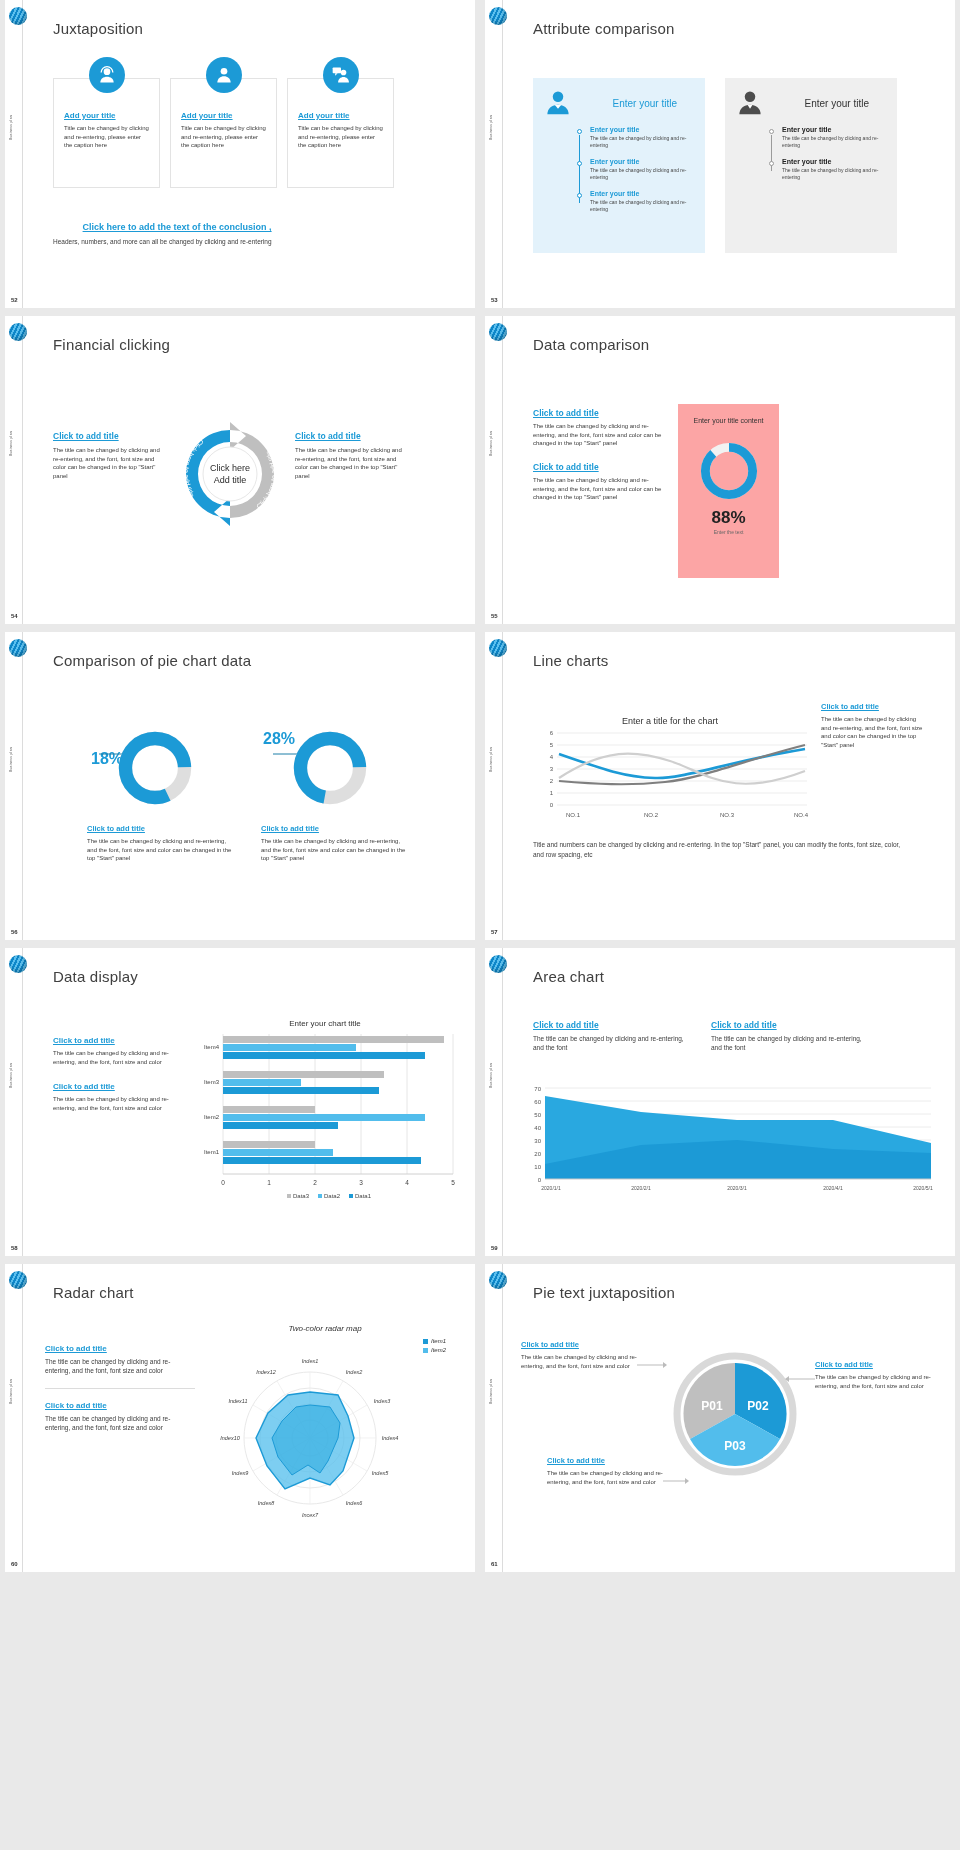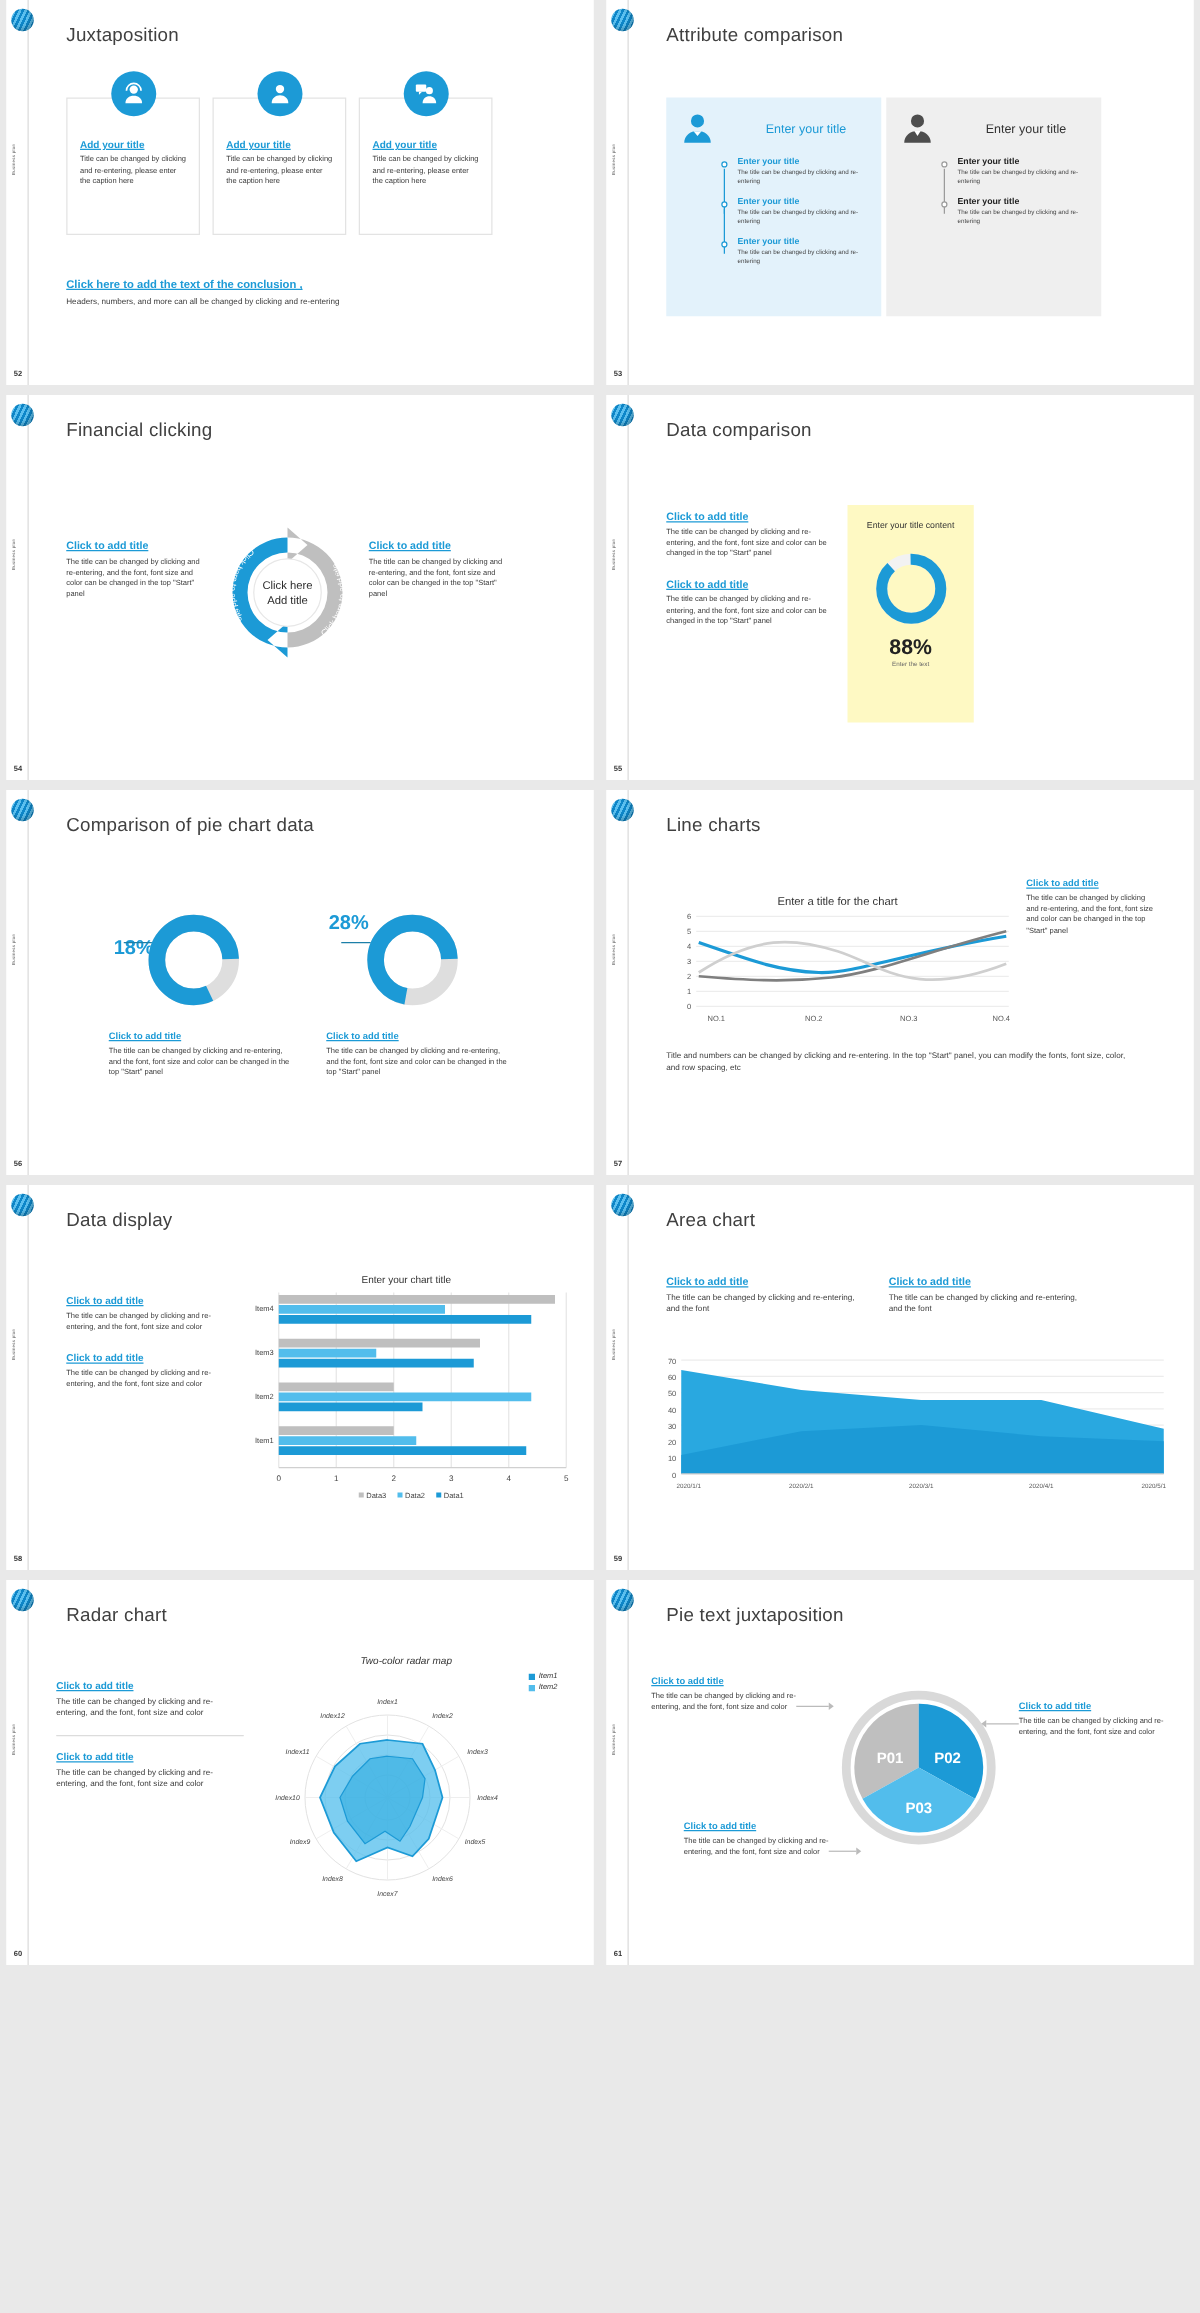--- a/index.html
+++ b/index.html
@@ -50,25 +50,25 @@
   .jx-card { width:107px; height:110px; border:1px solid #e3e3e3; position:relative; }
   .jx-icon {
     position:absolute; top:-22px; left:50%; transform:translateX(-50%);
     width:36px; height:36px; border-radius:50%; background:#1c9ad6;
     display:flex; align-items:center; justify-content:center;
   }
   .jx-card .ct { position:absolute; left:10px; right:8px; top:32px; }
   .jx-card .ct .t { font-size:8px; }
   .jx-card .ct .d { font-size:6px; margin-top:4px; }
   .jx-concl { position:absolute; left:48px; top:222px; }
-  .jx-concl .a { font-size:9px; }
+  .jx-concl .a { font-size:9px;text-align:right; }
   .jx-concl .b { font-size:6.5px; margin-top:5px; }
 
   
-  .ac-wrap { position:absolute; left:48px; top:78px; display:flex; gap:4px; }
+  .ac-wrap { position:absolute; left:48px; top:78px; display:flex; gap:20px; }
   .ac-panel { width:172px; height:175px; position:relative; padding:10px; }
   .ac-blue { background:#e3f2fb; }
   .ac-gray { background:#efefef; }
   .ac-head { display:flex; align-items:center; gap:6px; }
   .ac-head .htxt { font-size:10px; color:#1c9ad6; font-weight:400; margin-left:auto; margin-right:18px;}
   .ac-gray .ac-head .htxt { color:#333; }
   .ac-list { position:absolute; left:44px; top:48px; right:8px; }
   .ac-item { position:relative; padding-left:13px; margin-bottom:9px; }
   .ac-item .dot {
     position:absolute; left:0; top:3px; width:5px; height:5px; border-radius:50%;
@@ -87,21 +87,21 @@
   .fs-left .t,.fs-right .t { font-size:8.5px; }
   .fs-left .d,.fs-right .d { font-size:6px; margin-top:5px; }
   .fs-ring { position:absolute; left:165px; top:98px; width:120px; height:120px; }
 
   
   .dc-left { position:absolute; left:48px; top:92px; width:130px; }
   .dc-left .blk { margin-bottom:14px; }
   .dc-left .t { font-size:8.5px; }
   .dc-left .d { font-size:6px; margin-top:4px; }
   .dc-cards { position:absolute; left:193px; top:88px; display:flex; gap:12px; }
-  .dc-card { width:101px; height:174px; background:#fef9c3; text-align:center; padding-top:12px; }
+  .dc-card { width:101px; height:174px; background:#fca5a5; text-align:center; padding-top:12px; }
   .dc-card .ct { font-size:7px; color:#333; line-height:1.45; }
   .dc-card .dn { margin:14px auto 0; }
   .dc-card .pv { font-size:17px; font-weight:bold; color:#222; margin-top:6px; }
   .dc-card .pl { font-size:5px; color:#666; margin-top:1px; }
   .pc-pct { position:absolute; font-size:16px; font-weight:bold; color:#1c9ad6; }
   .pc-cap { position:absolute; width:148px; }
   .pc-cap .t { font-size:7.5px; }
   .pc-cap .d { font-size:6px; margin-top:4px; }
   .lc-chart { position:absolute; left:30px; top:82px; width:300px; height:110px; }
   .lc-side { position:absolute; left:336px; top:70px; width:106px; }

